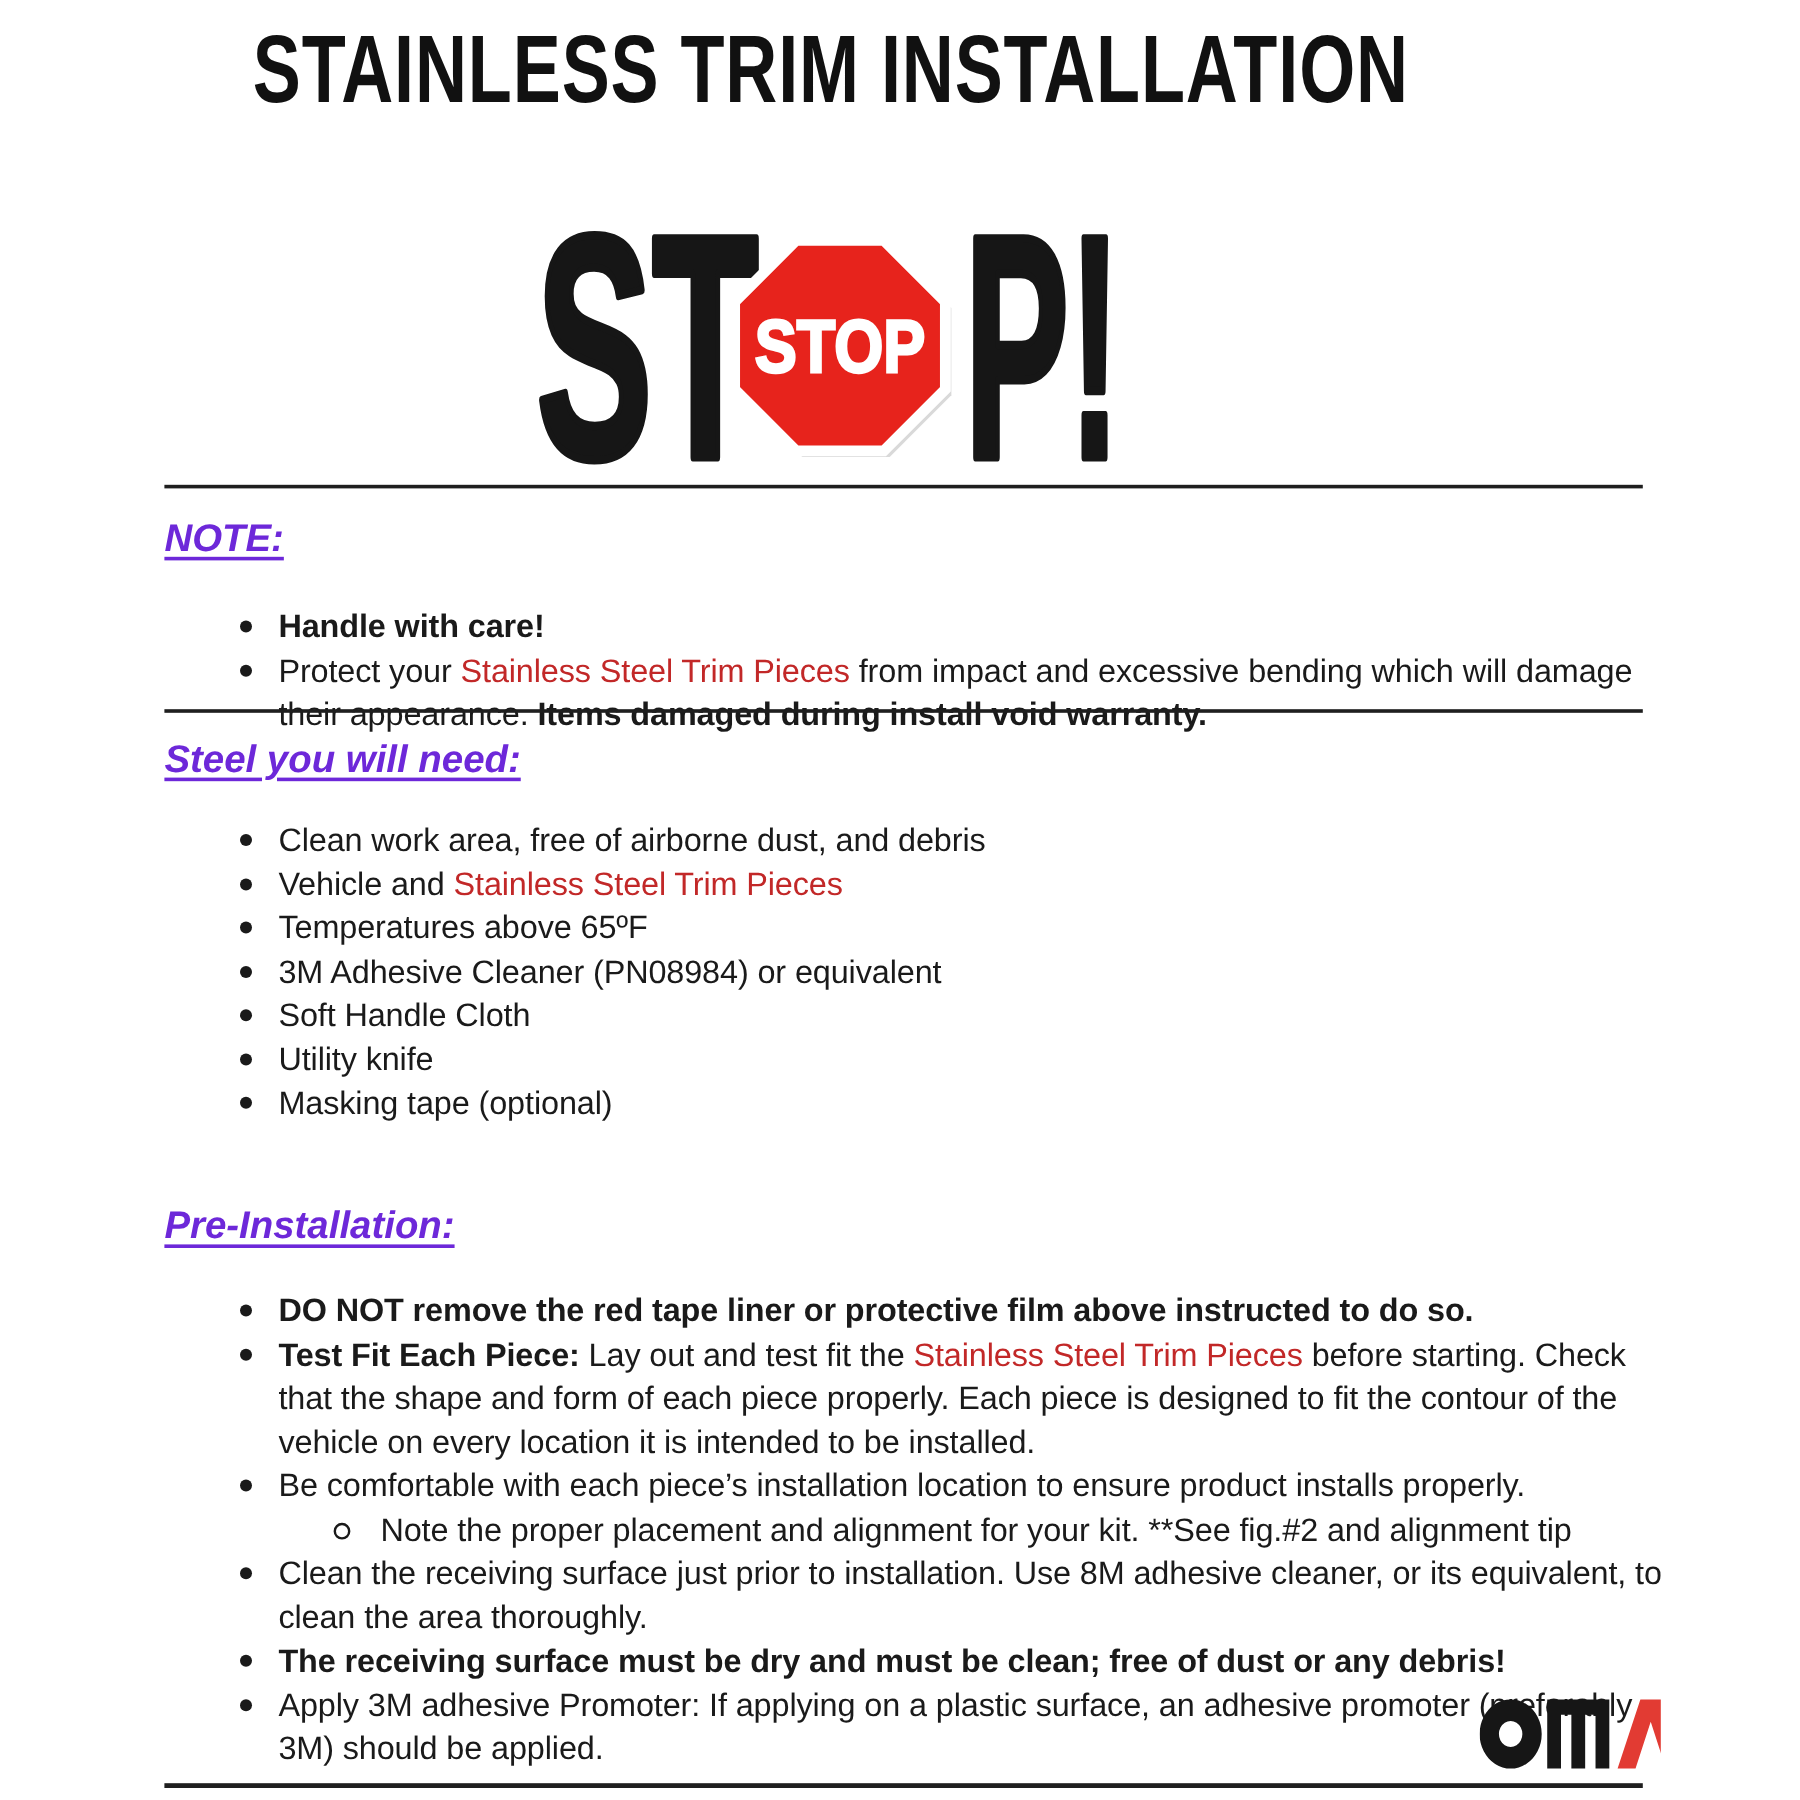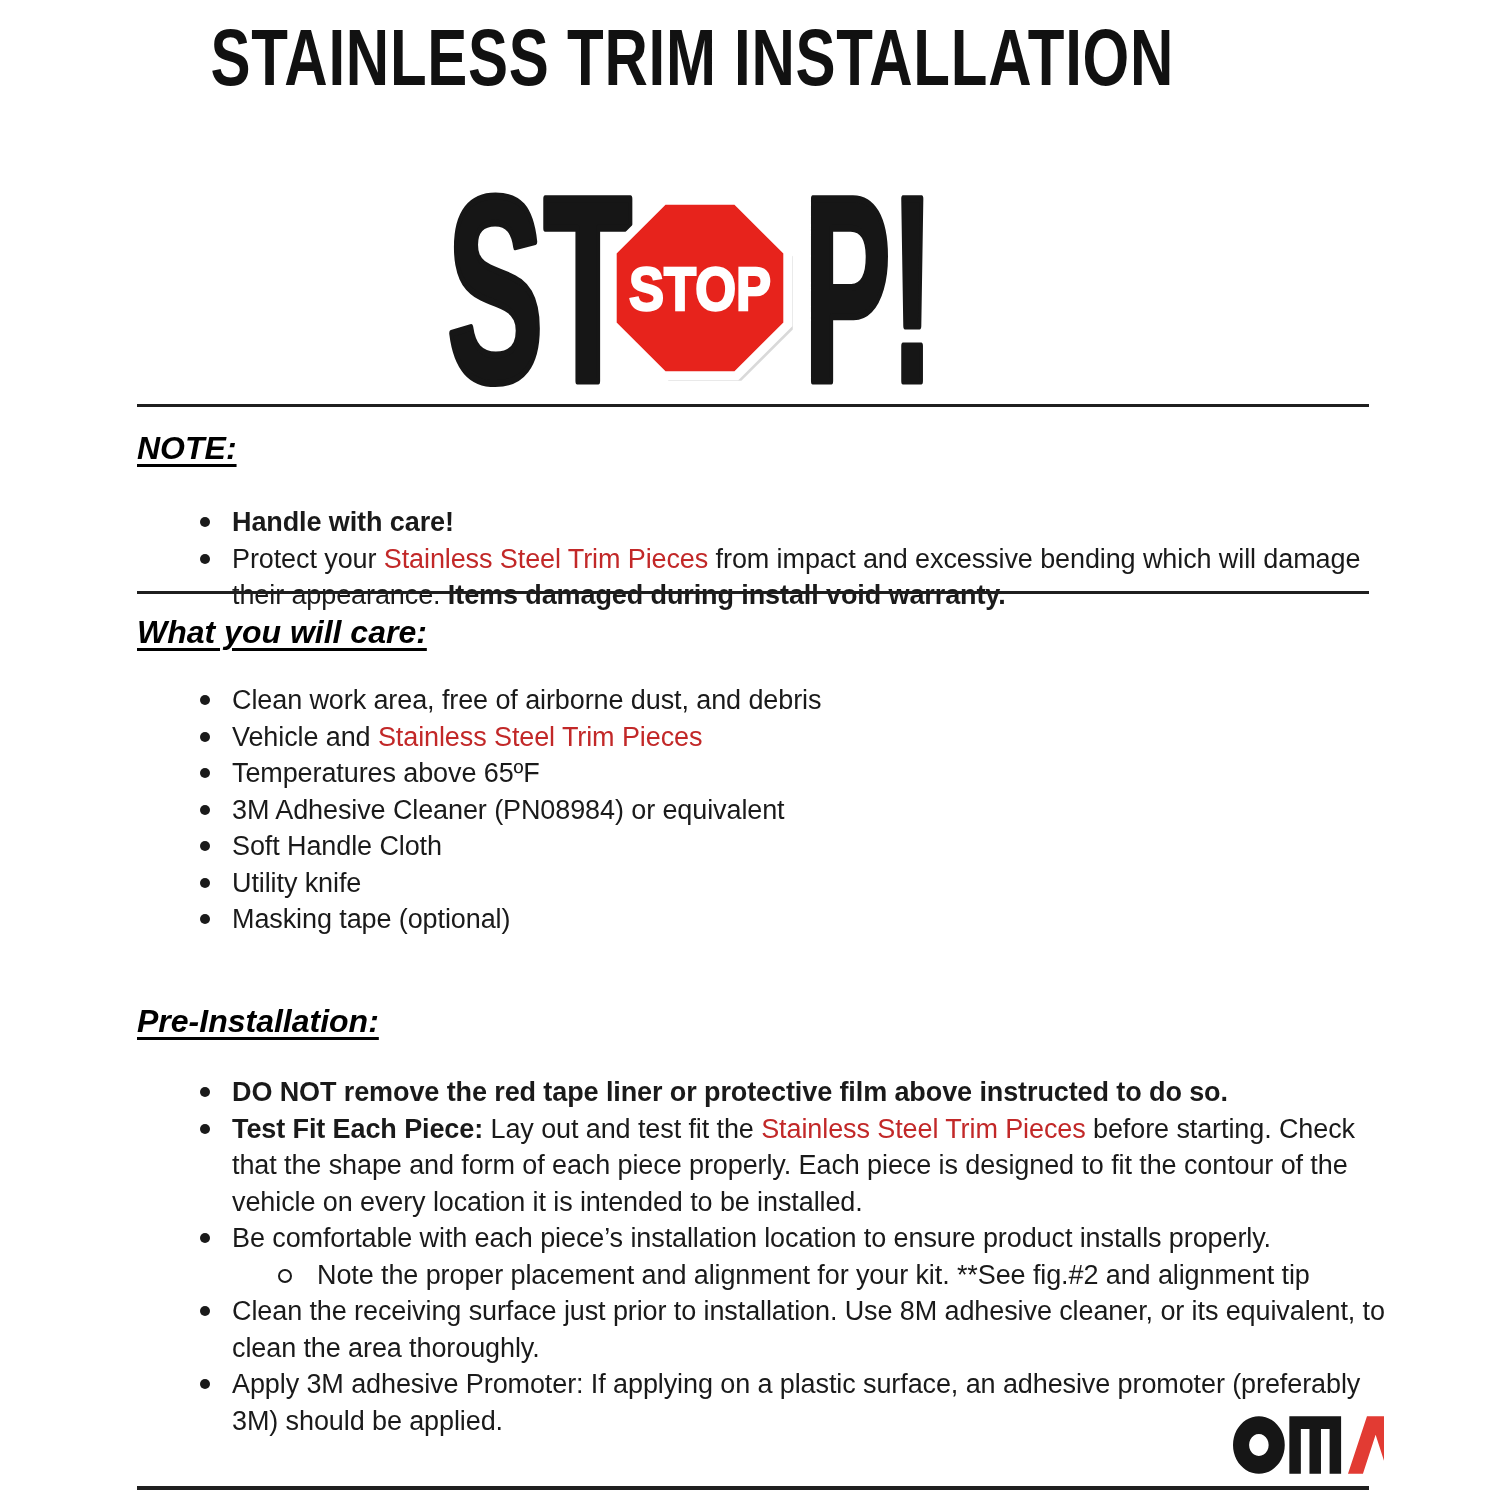--- a/index.html
+++ b/index.html
@@ -25,21 +25,21 @@
     position:absolute;top:176px;left:50%;transform:translateX(-50%);
   }
   .rule{
     position:absolute;left:137px;width:1232px;height:0;border-top:3px solid var(--rule);
   }
   .rule.r1{top:404px;}
   .rule.r2{top:591px;}
   .rule.r3{top:1486px;border-top-width:4px;}
   .sect-head{
     position:absolute;left:137px;font-size:32px;line-height:40px;font-weight:bold;font-style:italic;
-    text-decoration:underline;text-decoration-thickness:3px;text-underline-offset:5px;color:#000000;
+    text-decoration:underline;text-decoration-thickness:3px;text-underline-offset:5px;color:#6d28d9;
   }
   .sect-head.h-note{top:428px;}
   .sect-head.h-need{top:612px;}
   .sect-head.h-pre{top:1001px;}
   ul.doc-list{
     list-style:none;margin:16px;padding:0;position:absolute;left:137px;width:1232px;
   }
   ul.doc-list.l-note{top:488px;}
   ul.doc-list.l-need{top:666px;}
   ul.doc-list.l-pre{top:1058px;}
@@ -82,38 +82,39 @@
   <div class="rule r1"></div>
 
   <div class="sect-head h-note">NOTE:</div>
   <ul class="doc-list l-note">
       <li><span class="b">Handle with care!</span></li>
       <li><span>Protect your </span><span class="r">Stainless Steel Trim Pieces</span><span> from impact and excessive bending which will damage their appearance. </span><span class="b">Items damaged during install void warranty.</span></li>
     </ul>
 
   <div class="rule r2"></div>
 
-  <div class="sect-head h-need">What you will care:</div>
+  <div class="sect-head h-need">Steel you will need:</div>
   <ul class="doc-list l-need">
       <li><span>Clean work area, free of airborne dust, and debris</span></li>
       <li><span>Vehicle and </span><span class="r">Stainless Steel Trim Pieces</span></li>
       <li><span>Temperatures above 65ºF</span></li>
       <li><span>3M Adhesive Cleaner (PN08984) or equivalent</span></li>
       <li><span>Soft Handle Cloth</span></li>
       <li><span>Utility knife</span></li>
       <li><span>Masking tape (optional)</span></li>
     </ul>
 
   <div class="sect-head h-pre">Pre-Installation:</div>
   <ul class="doc-list l-pre">
       <li><span class="b">DO NOT remove the red tape liner or protective film above instructed to do so.</span></li>
       <li><span class="bu">Test Fit Each Piece:</span><span> Lay out and test fit the </span><span class="r">Stainless Steel Trim Pieces</span><span> before starting. Check that the shape and form of each piece properly. Each piece is designed to fit the contour of the vehicle on every location it is intended to be installed.</span></li>
       <li><span>Be comfortable with each piece’s installation location to ensure product installs properly.</span></li>
       <li class="sub"><span>Note the proper placement and alignment for your kit. **See fig.#2 and alignment tip</span></li>
       <li><span>Clean the receiving surface just prior to installation. Use 8M adhesive cleaner, or its equivalent, to clean the area thoroughly.</span></li>
+      <li><span class="b">The receiving surface must be dry and must be clean; free of dust or any debris!</span></li>
       <li><span>Apply 3M adhesive Promoter: If applying on a plastic surface, an adhesive promoter (preferably 3M) should be applied.</span></li>
     </ul>
 
   <svg class="logo-svg" width="230" height="64" viewBox="0 0 400 100" preserveAspectRatio="none">
     <path fill-rule="evenodd" d="M45,5 a45,45 0 1,0 0.01,0 Z M45,33 a17,17 0 1,1 -0.01,0 Z" style="fill:var(--ink);"></path>
     <path d="M98,5 H188 V95 H168 V25 H153 V95 H133 V25 H118 V95 H98 Z" style="fill:var(--ink);"></path>
     <path d="M200,95 L233,5 L263,5 L296,95 H270 L248,34 L226,95 Z" style="fill:var(--logo-red);"></path>
     <path d="M310,5 H395 V30 H335 V70 H395 V95 H310 Z" style="fill:var(--logo-red);"></path>
   </svg>
 

